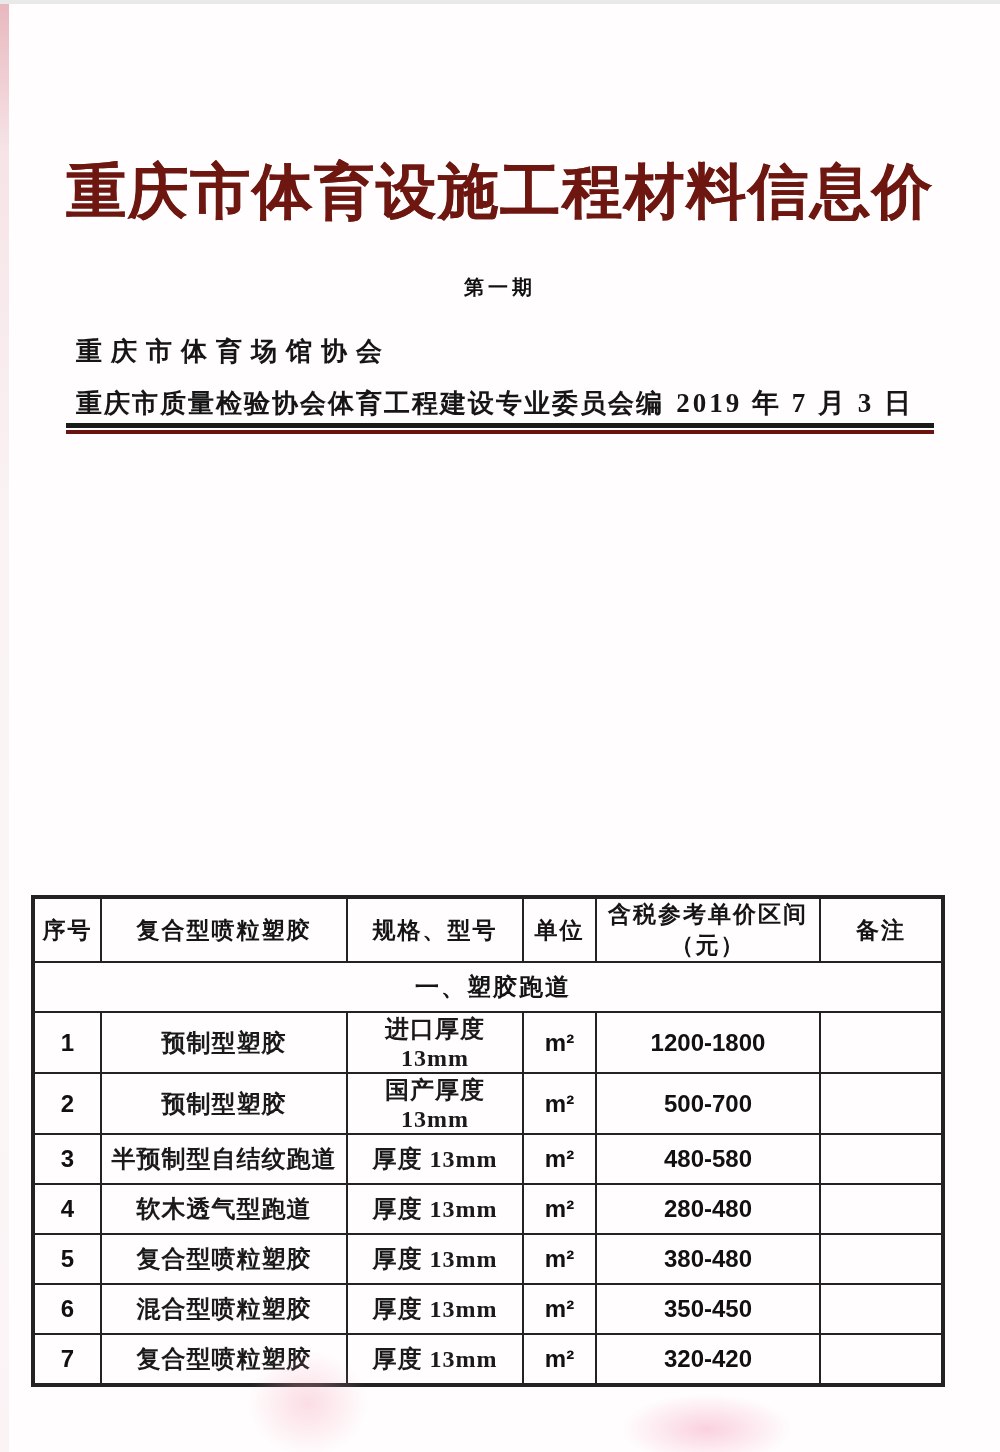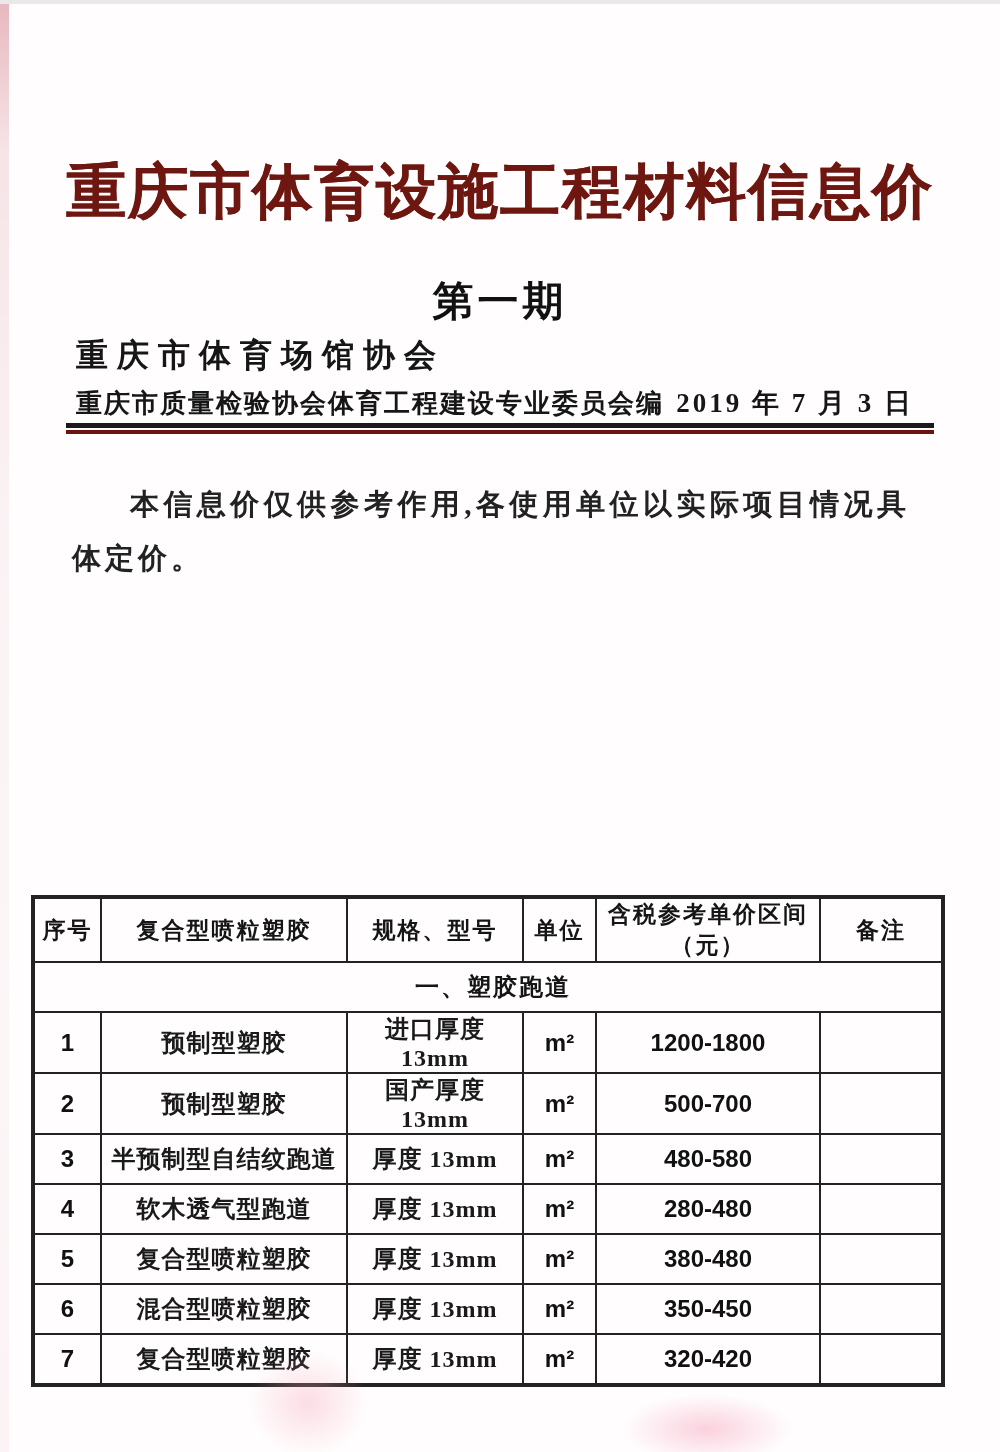--- a/index.html
+++ b/index.html
@@ -20,25 +20,25 @@
     background:radial-gradient(closest-side,rgba(245,168,190,.38),rgba(245,168,190,0));}
   .blob-2{left:622px;top:1390px;width:170px;height:70px;
     background:radial-gradient(closest-side,rgba(244,156,184,.45),rgba(244,156,184,0));}
   .doc-title{
     position:absolute;top:148px;left:40px;right:40px;
     text-align:center;font-size:60px;font-weight:900;letter-spacing:2px;
     text-shadow:.6px 0 currentColor;
   }
   .issue{
     position:absolute;top:270px;left:0;right:0;text-align:center;
-    font-size:41px;font-weight:bold;color:#111;letter-spacing:4px;
+    font-size:20px;font-weight:bold;color:#111;letter-spacing:4px;
   }
   .org-line{
     position:absolute;top:330px;left:76px;
-    font-size:32px;font-weight:600;letter-spacing:9px;color:#161616;font-family:Liberation Serif, serif;
+    font-size:26px;font-weight:600;letter-spacing:9px;color:#161616;font-family:Liberation Serif, serif;
   }
   .editor-row{
     position:absolute;top:381px;left:76px;right:86px;
     display:flex;justify-content:space-between;align-items:baseline;
   }
   .editor-name{font-size:26px;font-weight:600;letter-spacing:2px;color:#161616;}
   .publish-date{font-size:27px;font-weight:600;letter-spacing:3px;color:#161616;}
   .rule-wrap{position:absolute;top:419px;left:66px;width:868px;}
   .rule-top{height:5px;}
   .rule-bottom{height:4px;margin-top:2px;}
@@ -87,21 +87,20 @@
     <span class="editor-name">重庆市质量检验协会体育工程建设专业委员会编</span>
     <span class="publish-date">2019 年 7 月 3 日</span>
   </div>
 
   <div class="rule-wrap">
     <div class="rule-top" style="background: rgb(26, 26, 26);"></div>
     <div class="rule-bottom" style="background: rgb(107, 19, 14);"></div>
   </div>
 
   <div class="body-text">
-    <p>本信息价仅供参考作用,各使用单位以实际项目情况具体定价。</p>
   </div>
 
   <table class="price-table">
     <colgroup>
       <col style="width:67px">
         <col style="width:246px">
         <col style="width:176px">
       <col style="width:73px">
         <col style="width:224px">
         <col style="width:122px">

